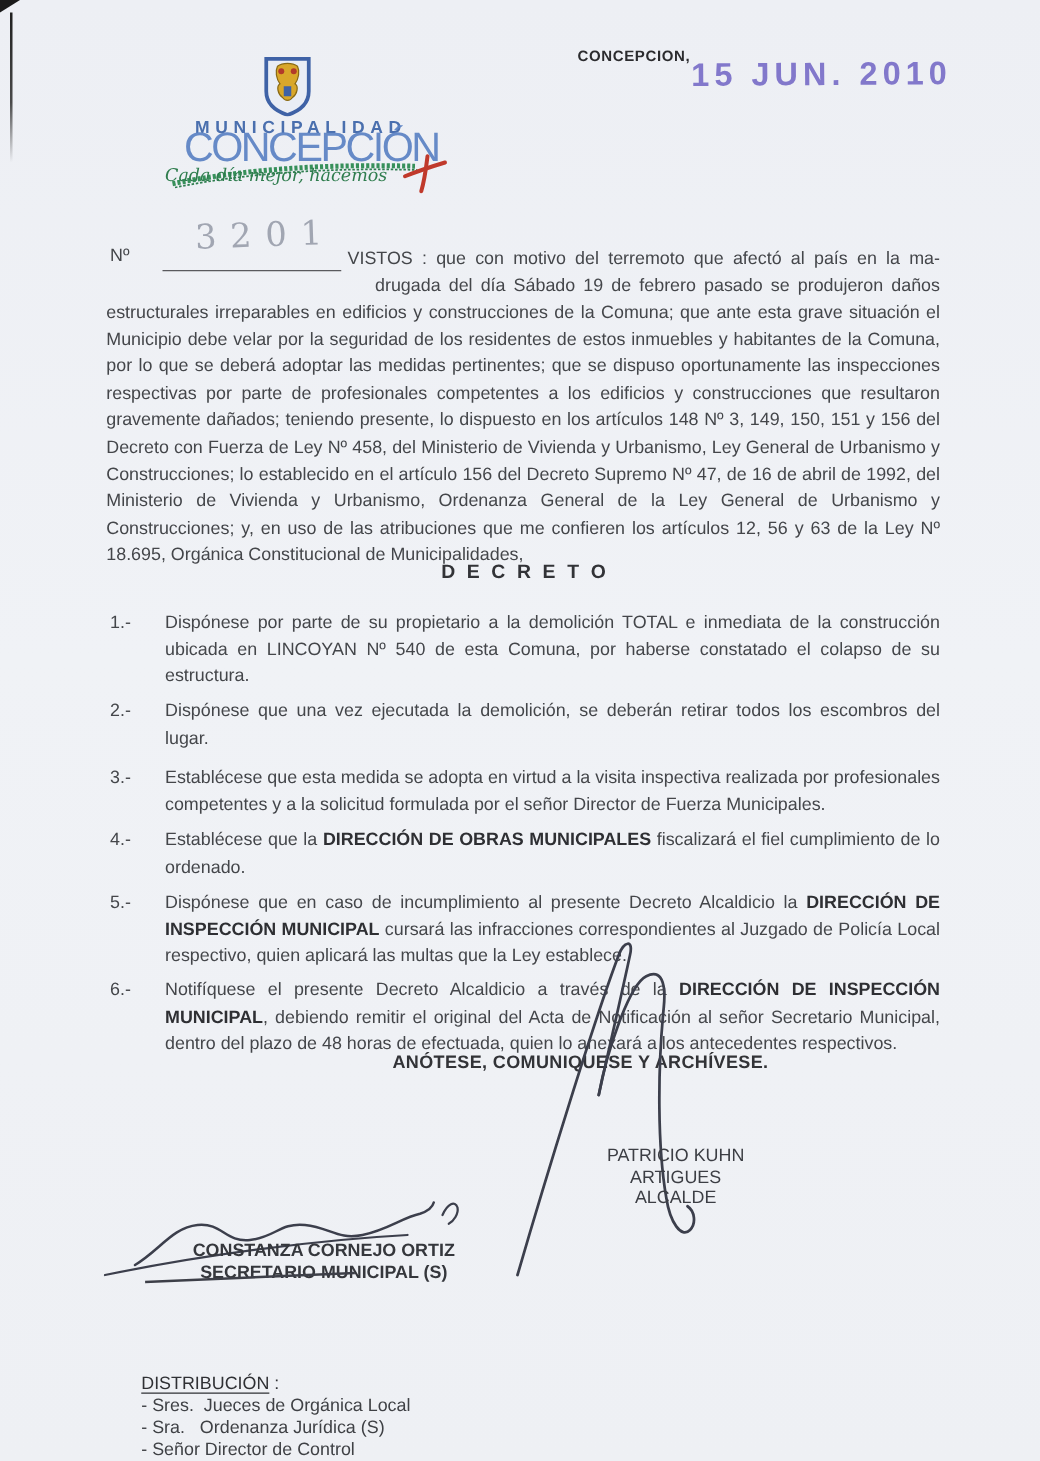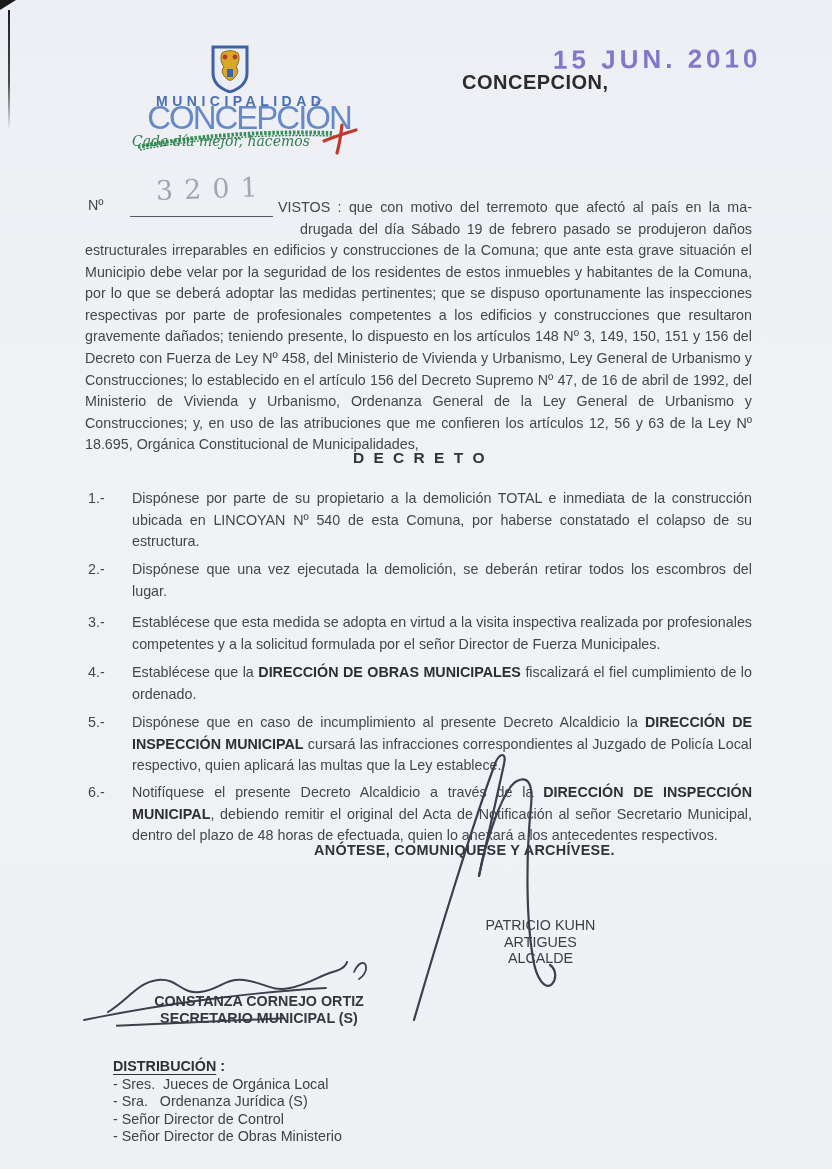--- a/index.html
+++ b/index.html
@@ -24,21 +24,21 @@
     font-size:14px;letter-spacing:4.5px;color:#4a6fae;font-weight:bold;}
   .city-word{position:absolute;left:-14px;top:54px;width:230px;text-align:center;
     font-family:Liberation Sans, sans-serif;
     font-size:33px;color:#5b82c4;letter-spacing:-2px;font-weight:normal;opacity:.92;}
   .swoosh{position:absolute;left:-12px;top:82px;}
   .slogan{position:absolute;left:-16px;top:88px;width:200px;
     font-family:"DejaVu Serif","Liberation Serif",serif;font-style:italic;
     font-size:14px;color:#2f7d4e;white-space:nowrap;}
   .red-cross{position:absolute;left:172px;top:78px;}
   
-  .city-date{left:462px;top:71px;font-size:20px;font-weight:bold;color:#2b2b2e;letter-spacing:.5px;}
+  .city-date{left:462px;top:38px;font-size:12px;font-weight:bold;color:#2b2b2e;letter-spacing:.5px;}
   .date-stamp{left:553px;top:44px;font-size:26px;font-weight:bold;color:#7468c6;
     letter-spacing:4px;opacity:.88;transform:rotate(-.4deg);}
   
   .num-label{left:88px;top:197px;font-size:14.3px;}
   .num-underline{left:130px;top:216px;width:143px;border-bottom:1.6px solid #5a5a5e;}
   .num-stamp{left:156px;top:173px;font-family:"DejaVu Serif",serif;font-size:27px;
     color:#8f94a2;letter-spacing:11px;opacity:.8;transform:rotate(-2deg);}
   
   .vline1{left:278px;top:197px;width:474px;font-size:14.3px;line-height:21.5px;
     text-align:justify;text-align-last:justify;}
@@ -55,21 +55,21 @@
   .closing{left:314px;top:842px;font-size:14.4px;font-weight:bold;color:#323337;letter-spacing:.3px;}
   
   .mayor-block{left:448px;top:917px;width:185px;text-align:center;font-size:14.3px;line-height:16.5px;color:#3c3e44;}
   .sig-mayor{left:398px;top:748px;width:185px;height:290px;pointer-events:none;}
   .sig-secretary{left:82px;top:956px;width:295px;height:72px;pointer-events:none;}
   .secretary-block{left:150px;top:993px;width:218px;text-align:center;font-size:14.3px;
     line-height:17px;font-weight:bold;color:#35373c;}
   .strike-line{left:116px;top:1021px;width:168px;border-top:2px solid #3d3f48;transform:rotate(-2.5deg);}
   
   .dist{left:113px;top:1058px;font-size:14.3px;line-height:17.6px;color:#3f4145;}
-  .dist-head{font-weight:bold;color:#2f3034;}
+  .dist-head{font-weight:normal;color:#2f3034;margin-top:41px;}
   .dist-head .u{text-decoration:underline;text-underline-offset:3px;}
   .dist-item{white-space:pre;}
 </style>
 </head>
 <body>
 
 <div class="page">
 
   <div class="abs corner-mark"></div>
   <div class="abs edge-line"></div>

